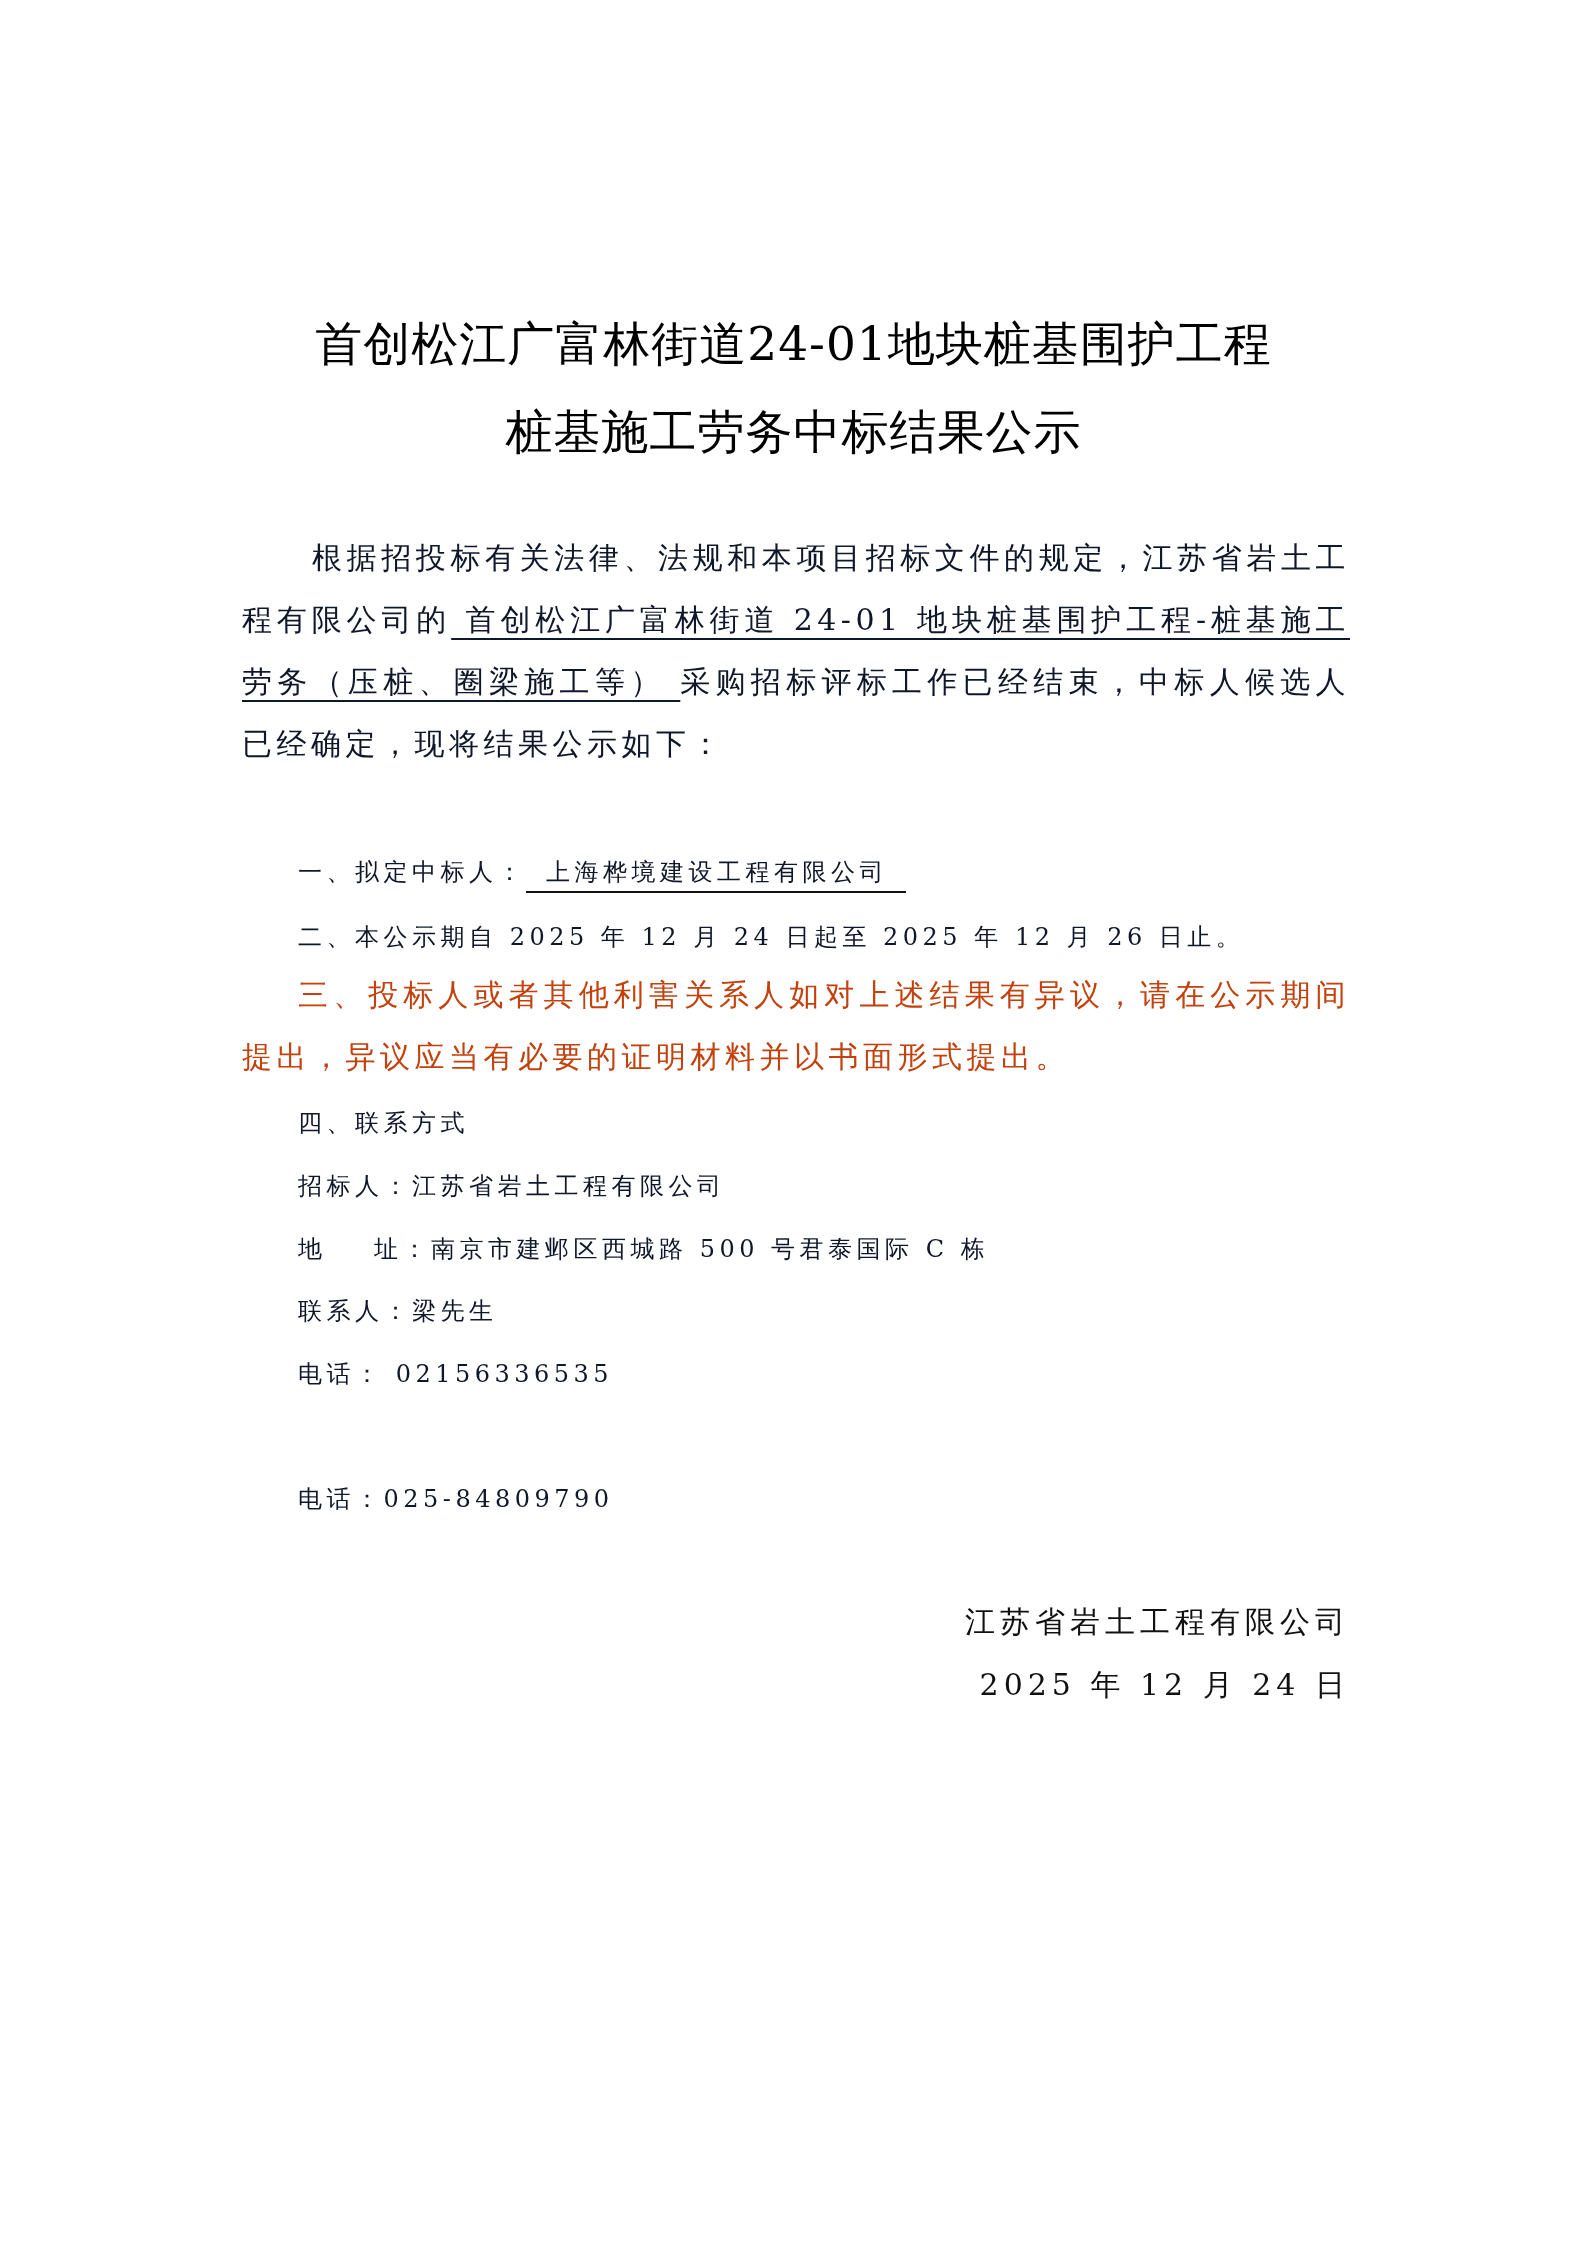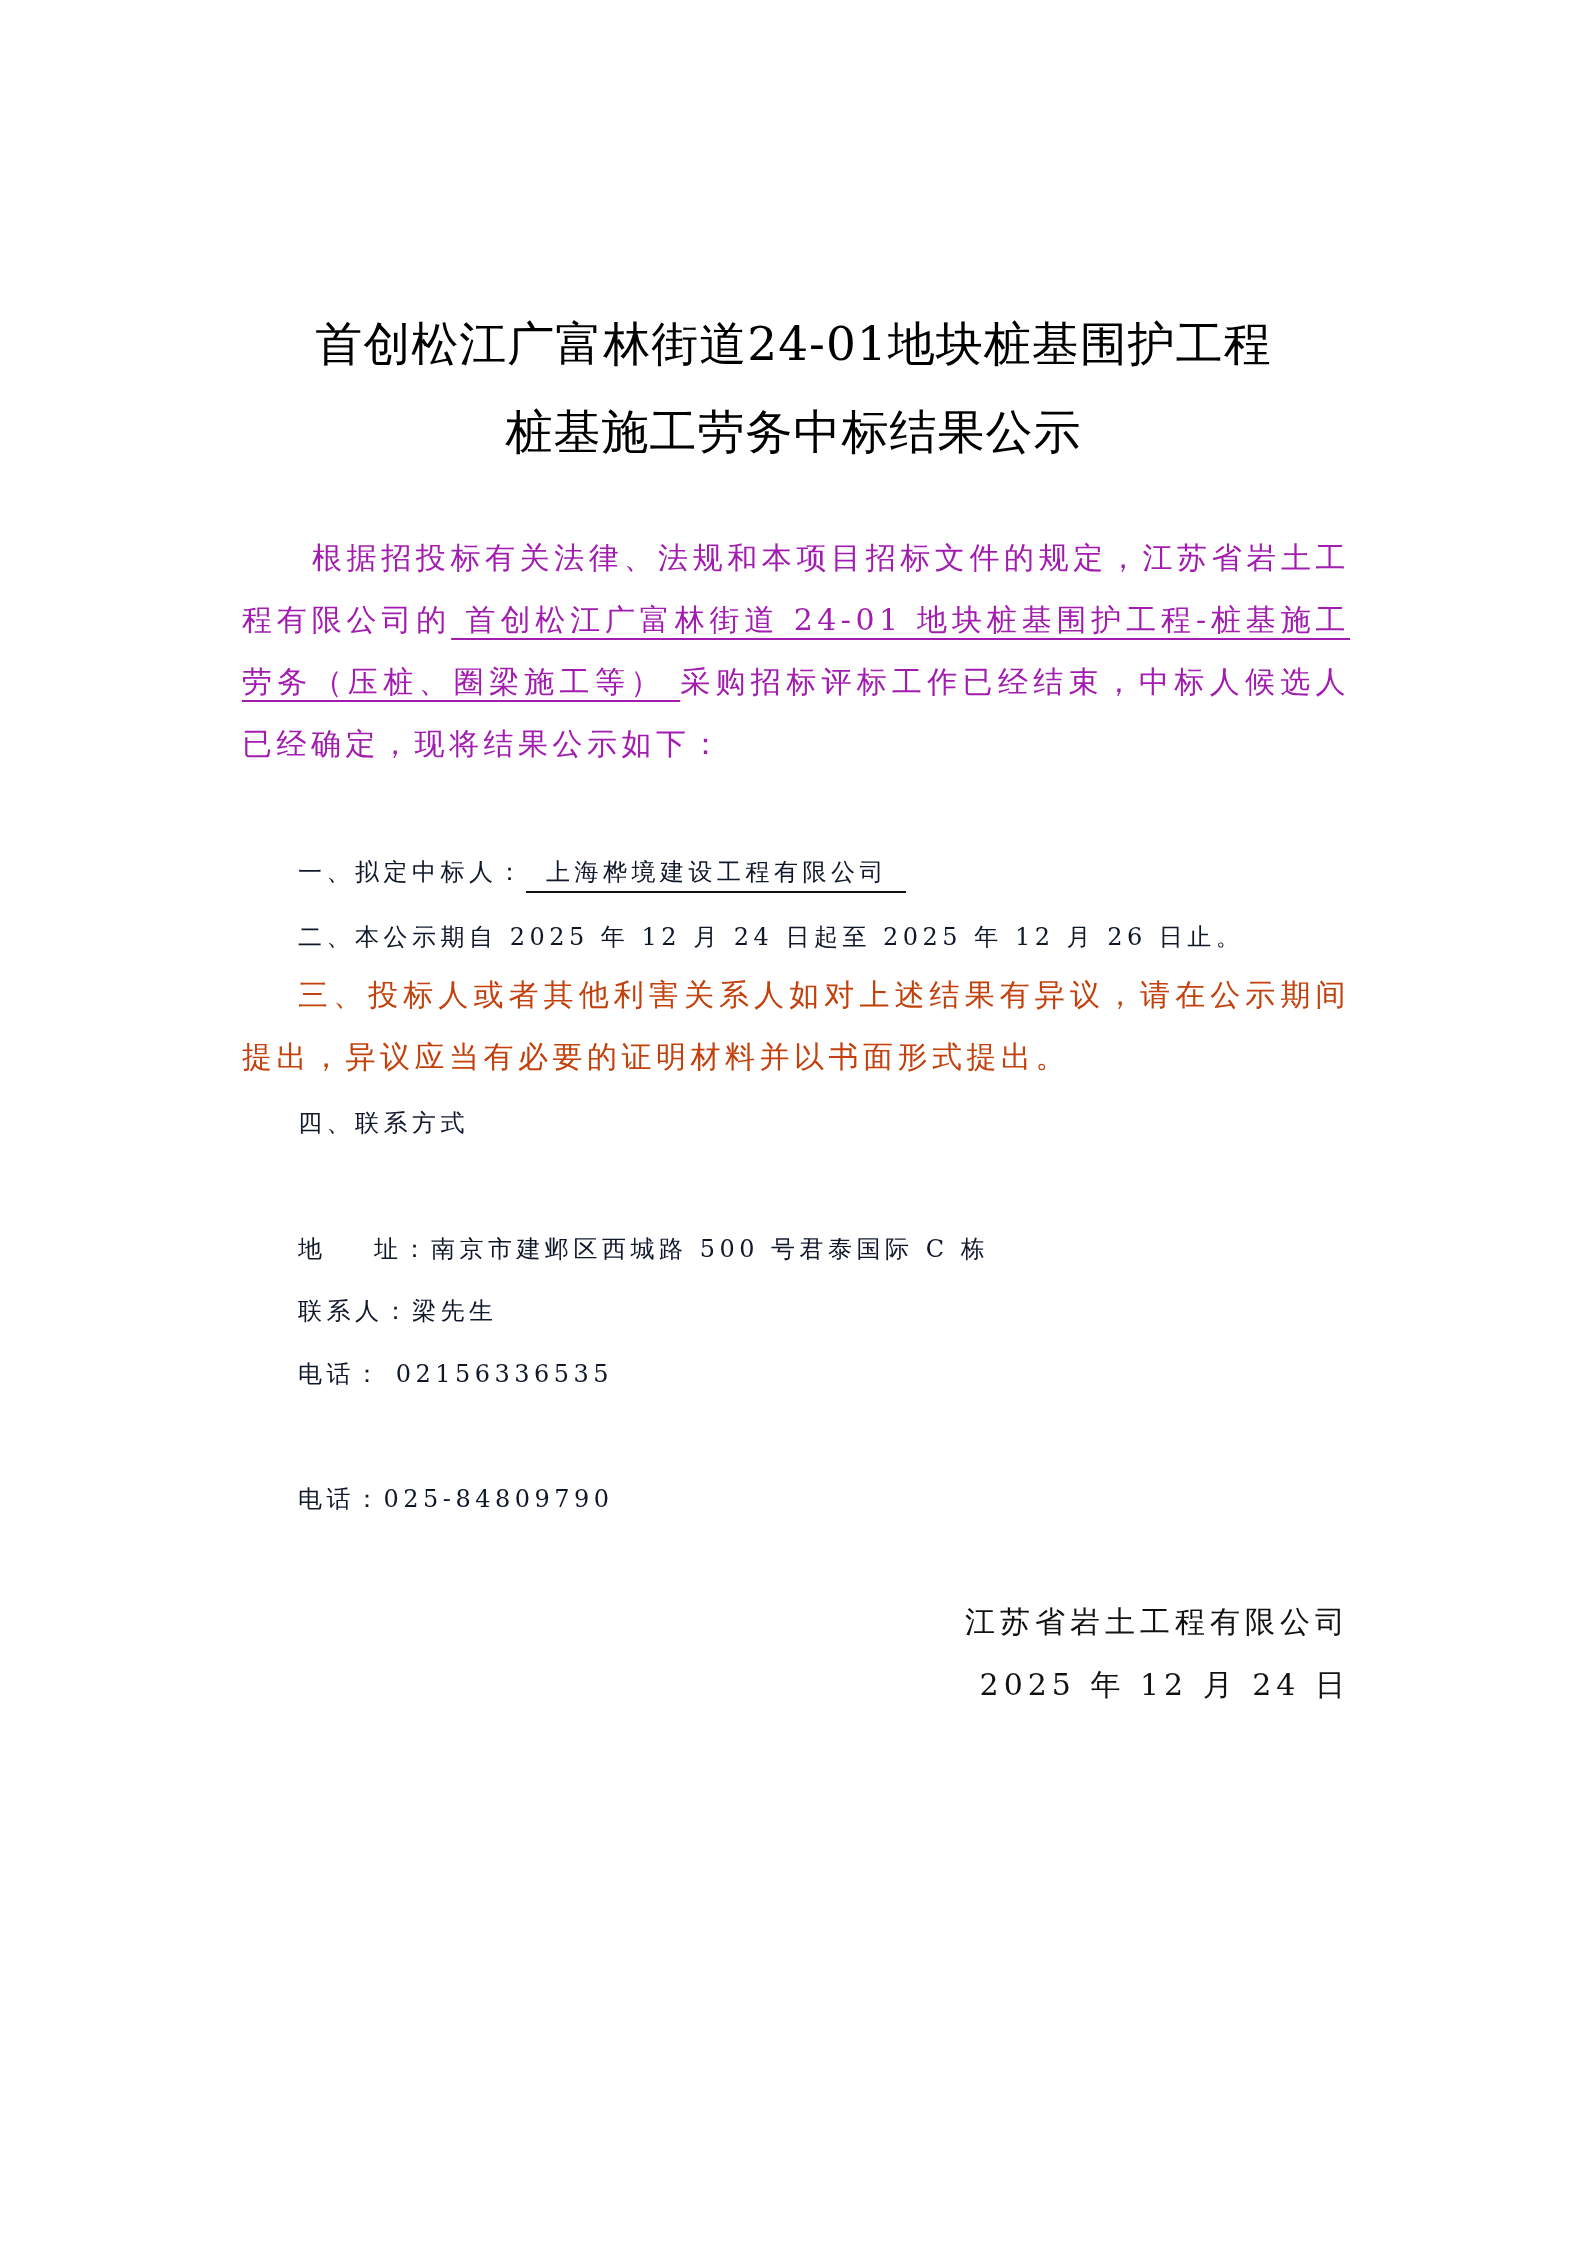--- a/index.html
+++ b/index.html
@@ -37,21 +37,21 @@
     .title.l1 { top: 286px; }
     .title.l2 { top: 374px; }
 
     .para {
       position: absolute;
       left: 242px;
       width: 1108px;
       font-size: 30px;
       line-height: 62px;
       letter-spacing: 4.5px;
-      color: #a21caf;
+      color: #0f172a;
       text-align: justify;
     }
     .intro { top: 527px; text-indent: 70px; }
     .ul {
       text-decoration: underline;
       text-decoration-thickness: 2px;
       text-underline-offset: 8px;
     }
     .line {
       position: absolute;
@@ -103,20 +103,21 @@
   <div class="para intro"><span>根据招投标有关法律、法规和本项目招标文件的规定，江苏省岩土工程有限公司的</span><span class="ul"> 首创松江广富林街道 24-01 地块桩基围护工程-桩基施工劳务（压桩、圈梁施工等） </span><span>采购招标评标工作已经结束，中标人候选人已经确定，现将结果公示如下：</span></div>
 
   <div class="line" style="top:852px;"><span>一、拟定中标人：</span><span class="winner-name">上海桦境建设工程有限公司</span></div>
 
   <div class="line" style="top:917px;">二、本公示期自 2025 年 12 月 24 日起至 2025 年 12 月 26 日止。</div>
 
   <div class="sec3">三、投标人或者其他利害关系人如对上述结果有异议，请在公示期间提出，异议应当有必要的证明材料并以书面形式提出。</div>
 
   <div class="line" style="top:1103px;">四、联系方式</div>
 
+  <div class="line" style="top:1166px;"><span>招标人：</span><span>江苏省岩土工程有限公司</span></div>
 
   <div class="line" style="top:1229px;"><span class="gap-label">地</span><span>址：</span><span>南京市建邺区西城路 500 号君泰国际 C 栋</span></div>
 
   <div class="line" style="top:1291px;"><span>联系人：</span><span>梁先生</span></div>
 
   <div class="line" style="top:1354px;text-align:right;"><span>电话：</span><span> 02156336535</span></div>
 
 
   <div class="line" style="top:1479px;"><span>电话：</span><span>025-84809790</span></div>
 

